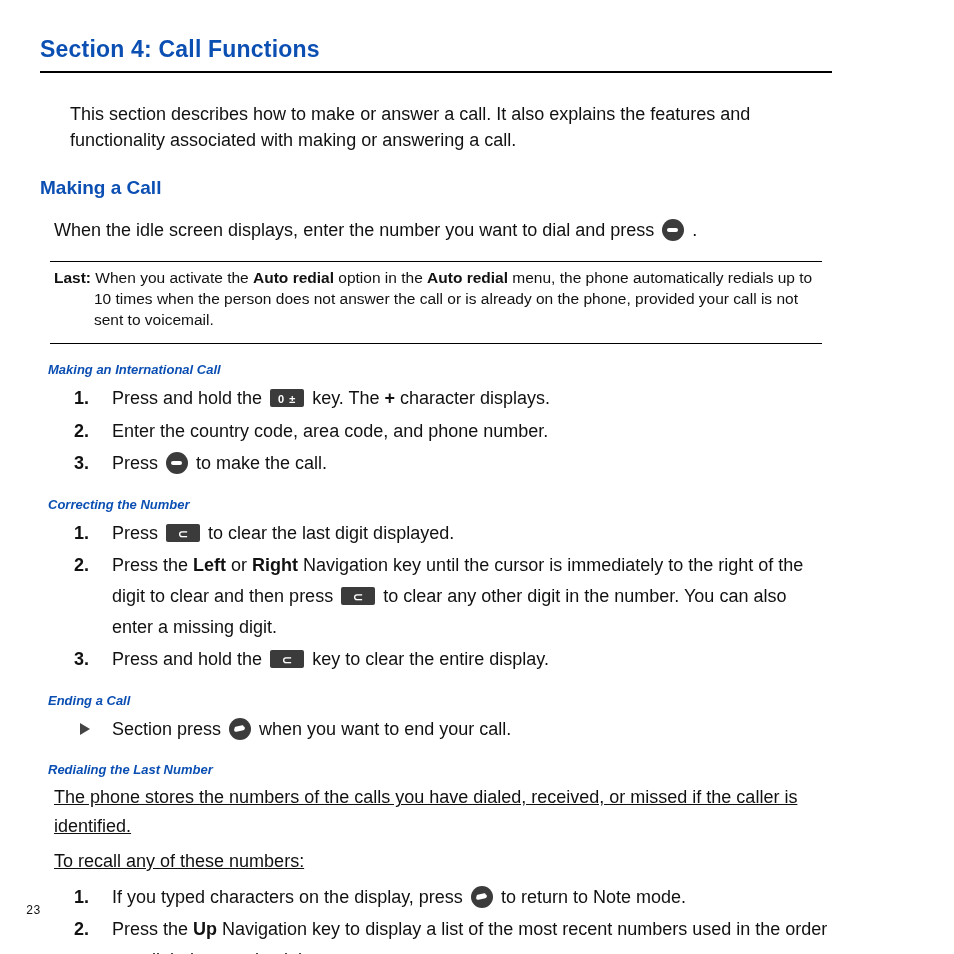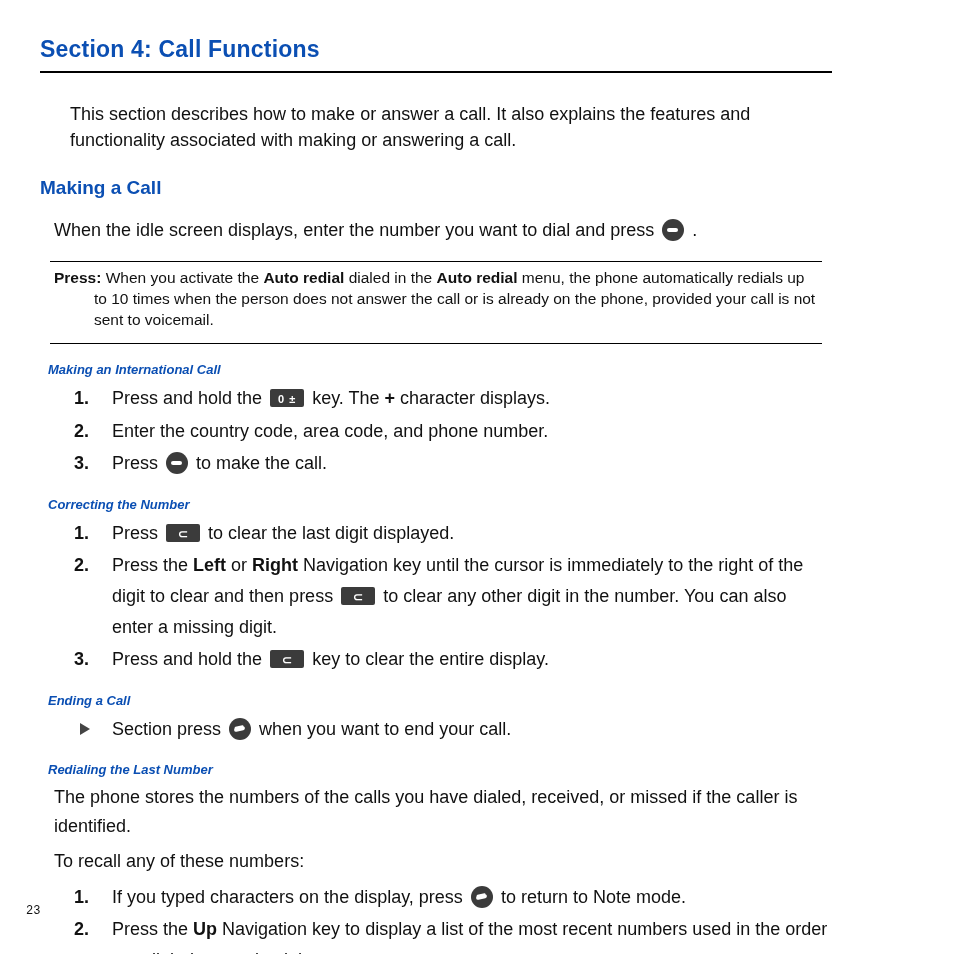--- a/index.html
+++ b/index.html
@@ -173,20 +173,21 @@
     bottom: 36px;
     font-size: 12px;
     font-family: Liberation Mono, monospace;
   }
   .para {
     margin-left: 14px;
     font-size: 18px;
     line-height: 1.6;
     margin-top: 6px;
     margin-bottom: 6px;
+    text-decoration: underline;
   }
 </style>
 </head>
 <body>
 
 <div class="page">
 
   <h1 class="section-title">Section 4: Call Functions</h1>
   <div class="title-underline"></div>
 
@@ -195,22 +196,22 @@
   <h2 class="sub-blue">Making a Call</h2>
   <p class="indent1">
     <span>When the idle screen displays, enter the number you want to dial and press </span>
     <span class="icon-round call"></span>
     <span>.</span>
   </p>
 
   <div class="note-bar"></div>
   <div class="note-block">
     <div class="note-hang">
-      <span class="b">Press:</span>
-      <span>When you activate the </span><span class="b">Auto redial</span><span> dialed in the </span><span class="b">Auto redial</span><span> menu, the phone automatically redials up to 10 times when the person does not answer the call or is already on the phone, provided your call is not sent to voicemail.</span>
+      <span class="b">Last:</span>
+      <span>When you activate the </span><span class="b">Auto redial</span><span> option in the </span><span class="b">Auto redial</span><span> menu, the phone automatically redials up to 10 times when the person does not answer the call or is already on the phone, provided your call is not sent to voicemail.</span>
     </div>
   </div>
   <div class="note-bar"></div>
 
   <h3 class="sub-italic">Making an International Call</h3>
   <ol class="numlist">
     <li>
       <span class="num">1.</span>
       <span>Press and hold the </span>
       <span class="icon-key zero-plus"></span>

